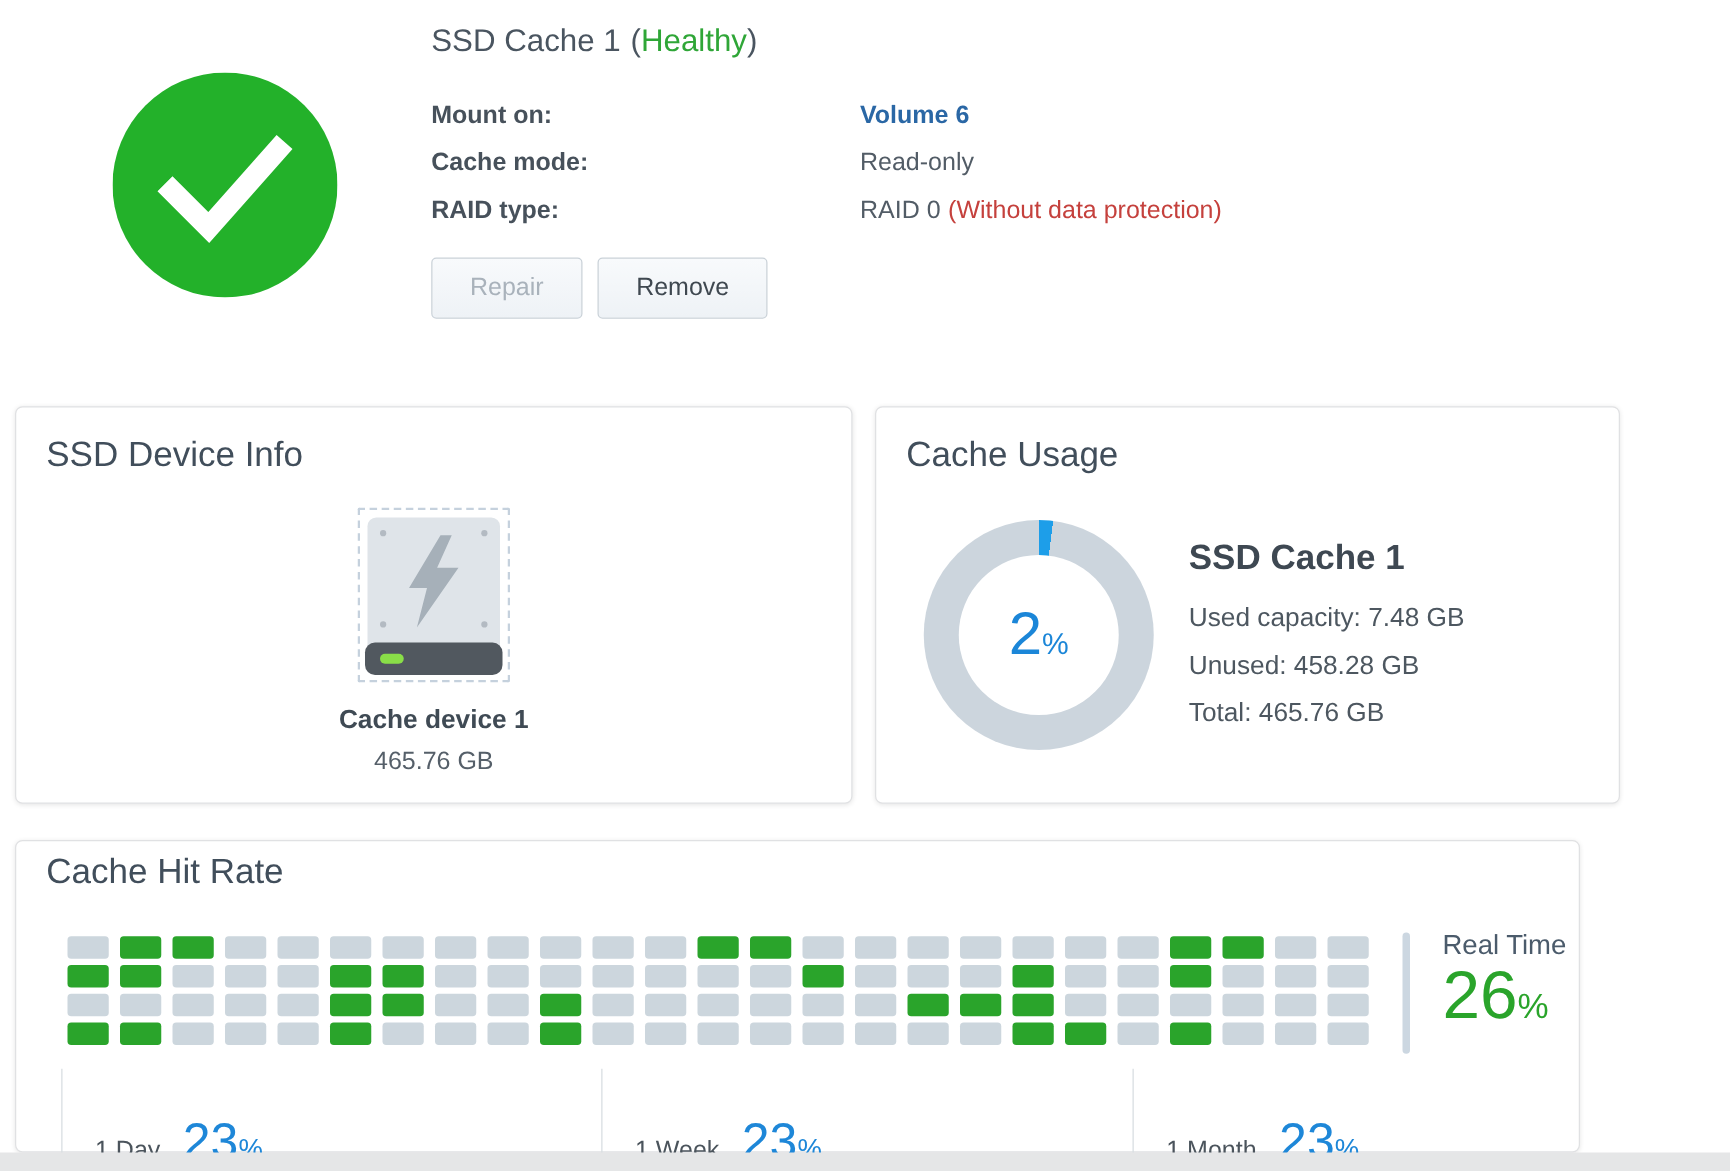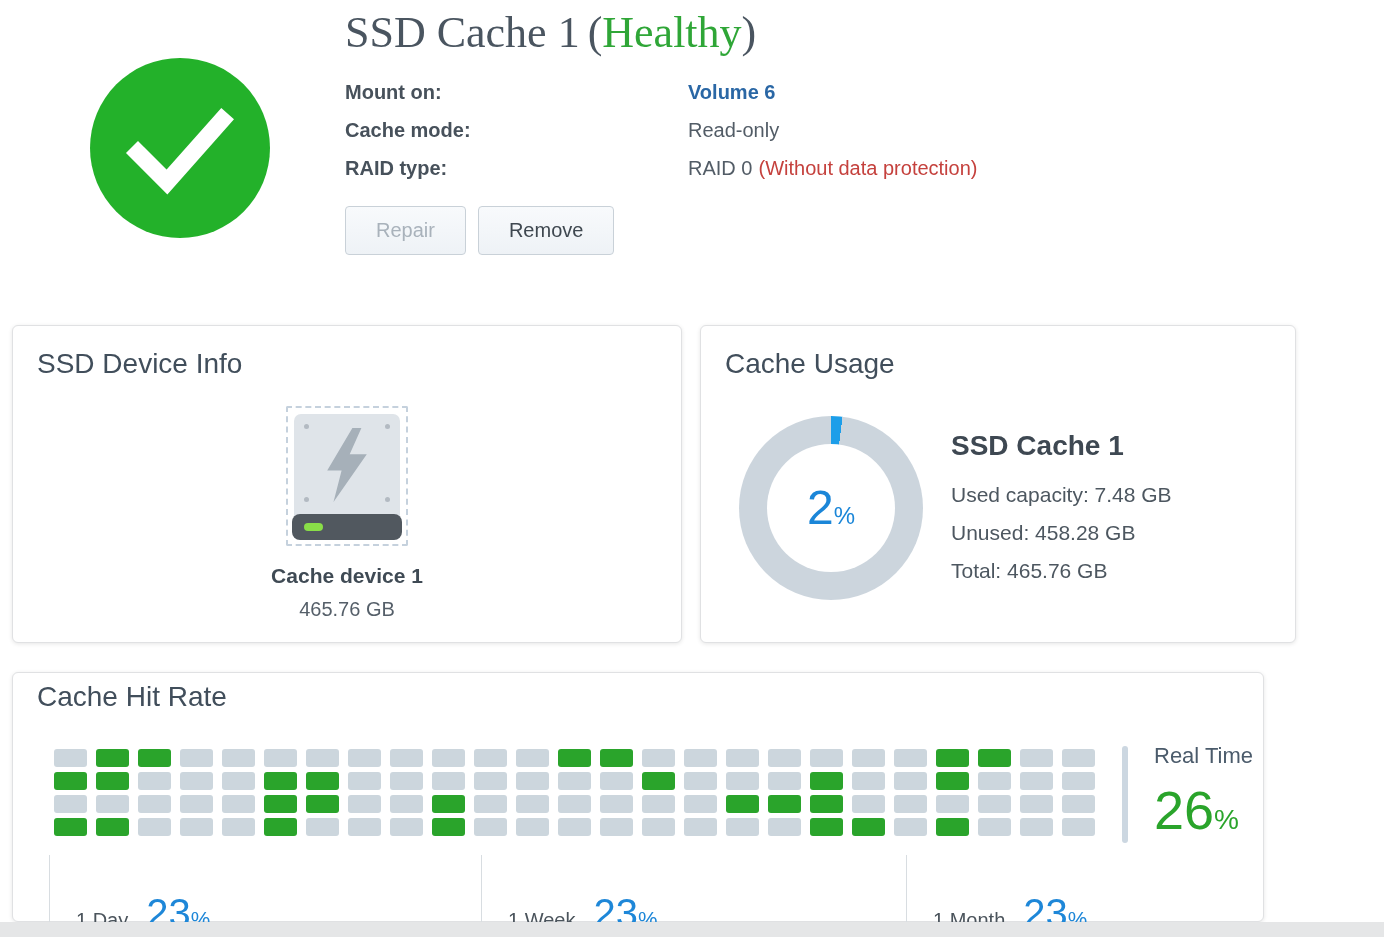--- a/index.html
+++ b/index.html
@@ -12,21 +12,21 @@
   body{
     font-family:"Liberation Sans", sans-serif;
     background:#ffffff;
     position:relative;
     overflow:hidden;
     color:var(--text-dark);
   }
   
   .check-badge{position:absolute; left:90px; top:58px; width:180px; height:180px;}
   .header-content{position:absolute; left:345px; top:12px; width:700px;}
-  .page-title{font-size:44px; font-weight:400; color:var(--title-dark); line-height:42px;font-family:Liberation Serif, serif;}
+  .page-title{font-size:25px; font-weight:400; color:var(--title-dark); line-height:42px;}
   .page-title .status-prefix{margin-left:8px;}
   .page-title .status-text{color:var(--status-green);}
   .subtitle{margin-top:12px; font-size:19px; color:#5a646e;}
   .details{margin-top:26px;}
   .detail-row{display:flex; margin-bottom:14px; font-size:20px; line-height:24px;align-items:flex-end;}
   .detail-label{width:343px; font-weight:700; color:#47515b;}
   .detail-value{color:var(--text-dark);}
   .detail-value .link{color:var(--link-blue); font-weight:700; text-decoration:none; cursor:pointer;}
   .detail-value .warn{color:var(--warn-red); margin-left:6px;}
   .button-row{margin-top:26px; display:flex; gap:12px;}
@@ -73,21 +73,21 @@
   .usage-name{font-size:28px; font-weight:700; color:#3e4852; margin-bottom:14px;}
   .usage-line{font-size:21px; color:#4d5760; line-height:38px;}
   
   .hit-grid{position:absolute; left:41px; top:76px;}
   .hit-row{display:flex; height:18px; margin-bottom:5px;}
   .hit-block{width:33px; height:18px; border-radius:3px; margin-right:9px; background:var(--block-gray);}
   .hit-block.hit{background:var(--block-green);}
   .rt-divider{position:absolute; left:1109px; top:73px; width:6px; height:97px; background:#ccd7e1; border-radius:3px;}
   .rt-box{position:absolute; left:1141px; top:70px;}
   .rt-label{font-size:22px; color:#4b5b6b;}
-  .rt-value{display:flex; align-items:baseline; color:var(--block-green); margin-top:14px;}
+  .rt-value{display:flex; align-items:baseline; color:var(--block-green); }
   .rt-value .big{font-size:54px; line-height:54px;}
   .rt-value .small{font-size:28px;}
   .stats-row{position:absolute; left:36px; top:182px; display:flex;}
   .stat{
     border-left:1px solid #d8dde1; padding:10px 0 14px 26px;
     display:flex; align-items:baseline;
   }
   .stat:nth-child(1){width:432px;} .stat:nth-child(2){width:425px;} .stat:nth-child(3){width:440px;}
   .stat-label{font-size:20px; color:#4b545c;}
   .stat-value{display:flex; align-items:baseline; color:var(--stat-blue); margin-left:18px;}

